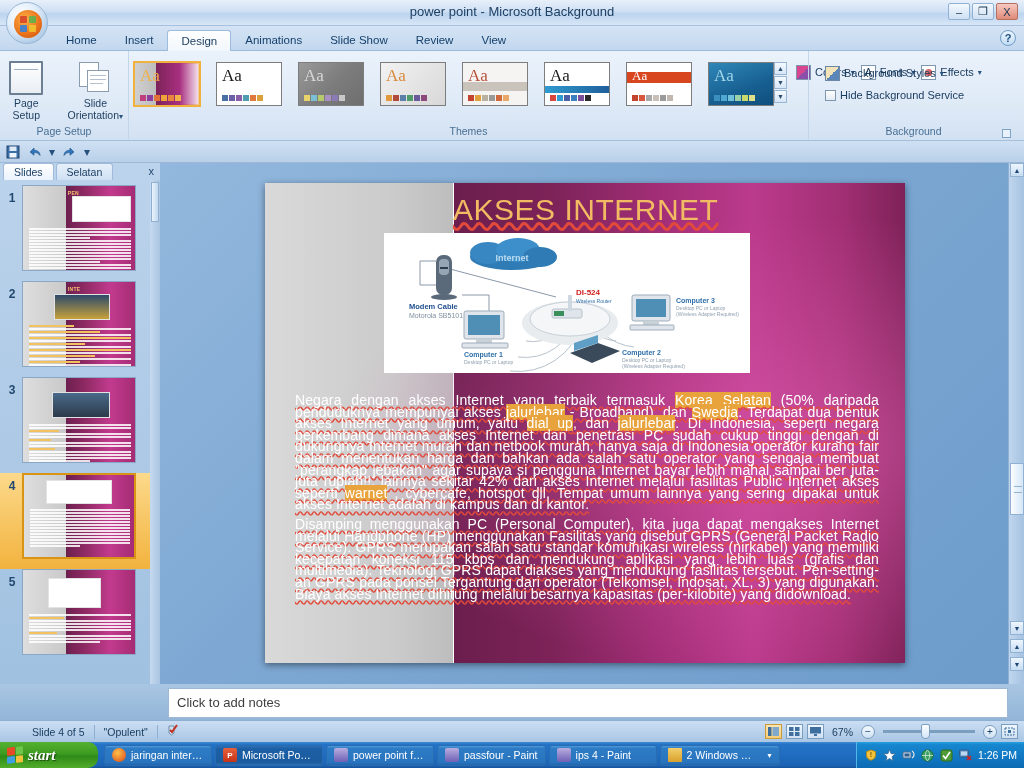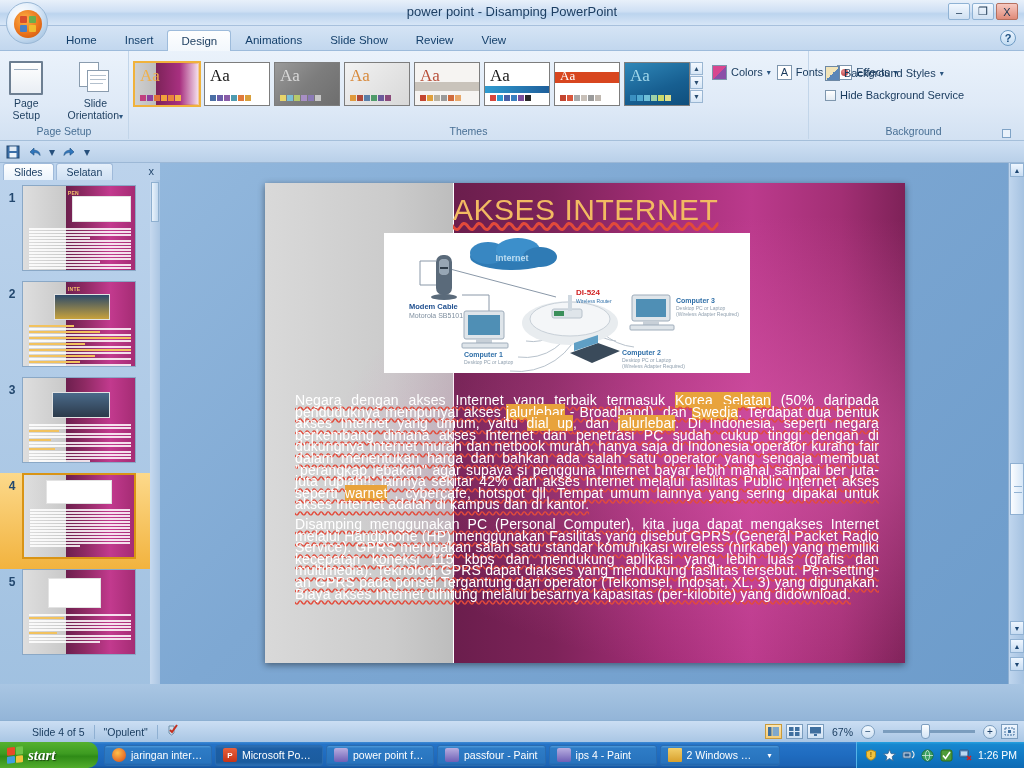--- a/index.html
+++ b/index.html
@@ -93,21 +93,21 @@
   .ic-pagesetup { border:2px solid #6d7f92; background:linear-gradient(180deg,#fff,#e9eef4); border-radius:1px; }
   .ic-pagesetup::after { content:""; position:absolute; left:3px; top:6px; right:3px; bottom:3px; border-top:1px solid #9fb0c2; }
   
   .ic-orient { }
   .ic-orient .p1 { position:absolute; left:1px; top:1px; width:20px; height:25px; background:#fff; border:1px solid #8a9cae; }
   .ic-orient .p2 { position:absolute; left:9px; top:9px; width:22px; height:22px; background:#fff; border:1px solid #8a9cae; }
   .ic-orient .ln { position:absolute; background:#b3c0cd; height:1px; }
   .arrow-dn { font-size:8px; color:#2c5680; }
 
   
-  .themes-box { display:flex; align-items:center; gap:4px; padding-top:5px;text-align:center; }
+  .themes-box { display:flex; align-items:center; gap:16px; padding-top:5px;text-align:center; }
   .thumb {
     width:66px; height:44px; border:1px solid #7d7d7d; position:relative;
     background:#fff; overflow:hidden;
   }
   .thumb.sel { outline:2px solid #f0b23c; outline-offset:-1px; border-color:#c8901f; box-shadow:0 0 0 1px #fde3a7 inset; }
   .thumb .aa { position:absolute; left:5px; top:3px; font-size:17px; font-family:"Liberation Serif",serif; }
   .sw { position:absolute; bottom:4px; left:5px; display:flex; gap:1px; }
   .sw i { width:6px; height:6px; display:block; }
 
   .gal-scroll { display:flex; flex-direction:column; gap:1px; padding-top:5px; }
@@ -287,21 +287,21 @@
     border-left:1px solid #55b4e8; font-size:10.5px; color:#fff;
   }
   .tray .tc { width:14px; height:14px; display:flex; align-items:center; justify-content:center; font-size:11px; }
 </style>
 </head>
 <body>
 
 <div class="app">
 
   <div class="titlebar">
-    <div class="title-text">power point - Disamping PowerPoint</div>
+    <div class="title-text">power point - Microsoft Background</div>
     <div class="win-btns">
       <div class="win-btn">–</div>
       <div class="win-btn">❐</div>
       <div class="win-btn close">X</div>
     </div>
   </div>
   <div class="orb">
     <div class="orb-in">
       <i></i>
         <i></i>
@@ -740,20 +740,21 @@
 
   <div class="vscroll">
     <div class="vs-btn" style="top:0;">▲</div>
     <div class="vs-thumb"></div>
     <div class="vs-btn" style="top:458px;">▼</div>
     <div class="vs-btn" style="top:476px;">▲</div>
     <div class="vs-btn" style="top:494px;">▼</div>
   </div>
 
   <div class="notes-gap"></div>
+  <div class="notes">Click to add notes</div>
 
   <div class="statusbar">
     <div class="sb-item">Slide 4 of 5</div>
     <div class="sb-div"></div>
     <div class="sb-item">"Opulent"</div>
     <div class="sb-div"></div>
     <div class="sb-item">
       <svg width="13" height="13" viewBox="0 0 13 13">
           <path d="M2 2 L7 2 L7 9 L4.5 11 L2 9 Z" fill="#cfe0f0" stroke="#6f8fa8"></path>
           <path d="M3 6 L5 8 L10 1" fill="none" stroke="#c43020" stroke-width="2"></path>

